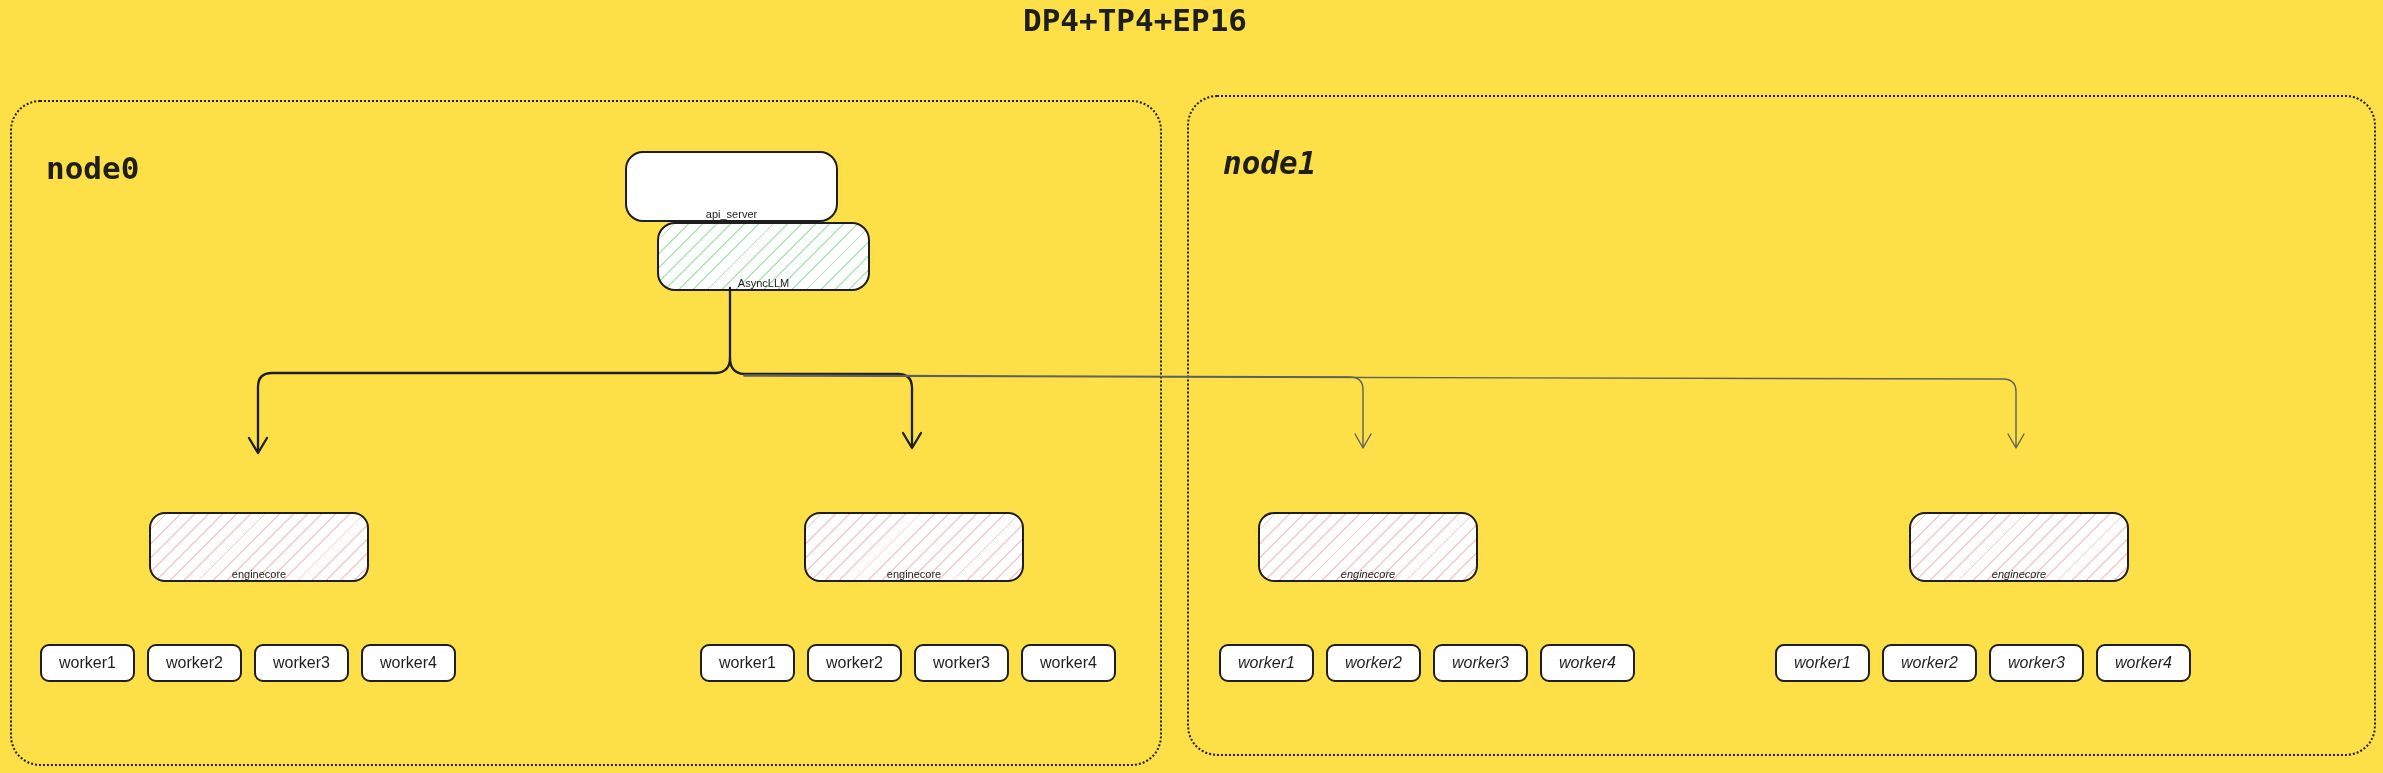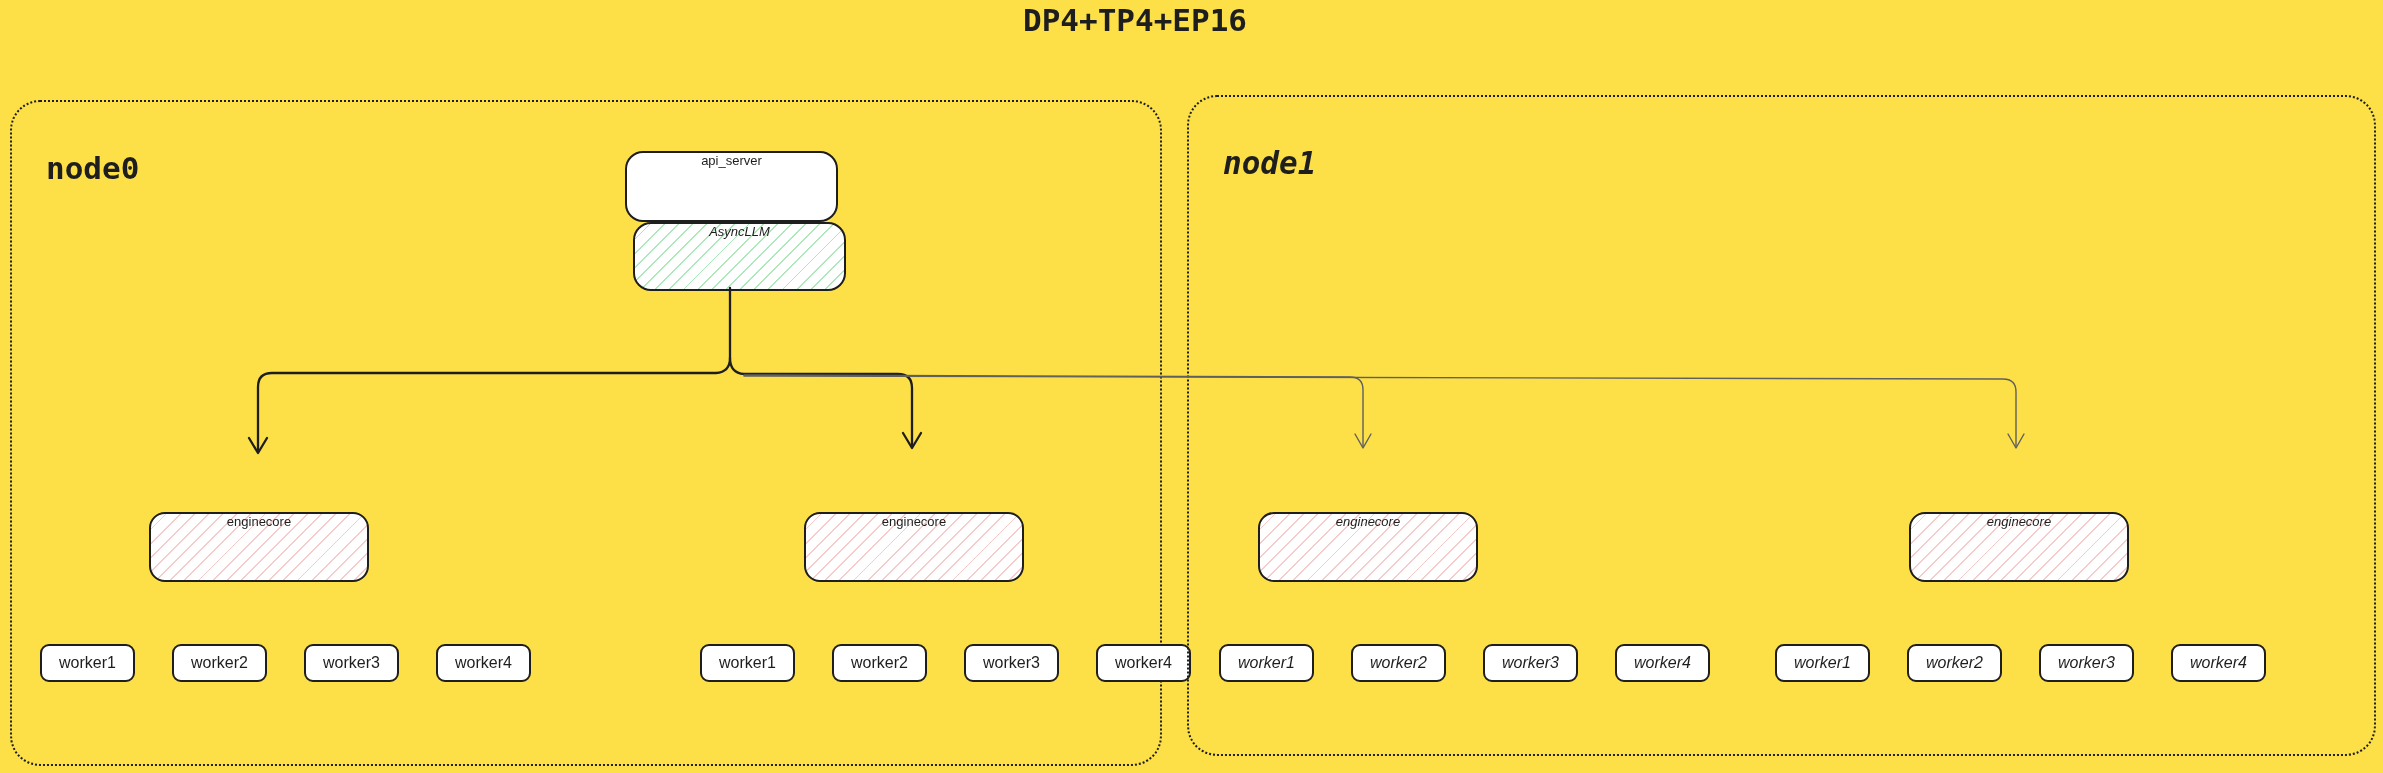--- a/index.html
+++ b/index.html
@@ -45,59 +45,58 @@
     font-family: "DejaVu Sans Mono", monospace;
     font-weight: 700;
     font-size: 31px;
     color: #1e1e1e;
   }
   .shape {
     position: absolute;
     box-sizing: border-box;
     border: 2.2px solid #1e1e1e;
     display: flex;
-    align-items: flex-start;
+    align-items: flex-end;
     justify-content: center;
-    font-size: 13px;
+    font-size: 11px;
     color: #1e1e1e;
     background: #ffffff;
     z-index: 3;
   }
   .api-server {
     left: 613px; top: 49px;
     width: 213px; height: 71px;
     border-radius: 18px;
   }
   .async-llm {
-    left: 621px; top: 120px;
+    left: 645px; top: 120px;
     width: 213px; height: 69px;
     border-radius: 18px;
     background-color: #ffffff;
     background-image: repeating-linear-gradient(135deg,
       rgba(105, 212, 129, 0.55) 0px, rgba(105, 212, 129, 0.55) 1.3px,
       transparent 1.3px, transparent 10px);
-    font-style: italic;
   }
   .enginecore {
     width: 220px; height: 70px;
     border-radius: 16px;
     background-color: #ffffff;
     background-image: repeating-linear-gradient(135deg,
       rgba(240, 150, 150, 0.5) 0px, rgba(240, 150, 150, 0.5) 1.3px,
       transparent 1.3px, transparent 10px);
     margin-top: 48px;
   }
   .ec-n0-a { left: 137px; top: 362px; }
   .ec-n0-b { left: 792px; top: 362px; }
   .ec-n1-a { left: 69px;  top: 367px; }
   .ec-n1-b { left: 720px; top: 367px; }
   .worker-row {
     position: absolute;
     display: flex;
-    gap: 37px;
+    gap: 12px;
     z-index: 3;
   }
   .wr-n0-a { left: 28px;  top: 542px; }
   .wr-n0-b { left: 688px; top: 542px; }
   .wr-n1-a { left: 30px;  top: 547px; }
   .wr-n1-b { left: 586px; top: 547px; }
   .worker {
     box-sizing: border-box;
     width: 95px; height: 38px;
     border: 2.2px solid #1e1e1e;

